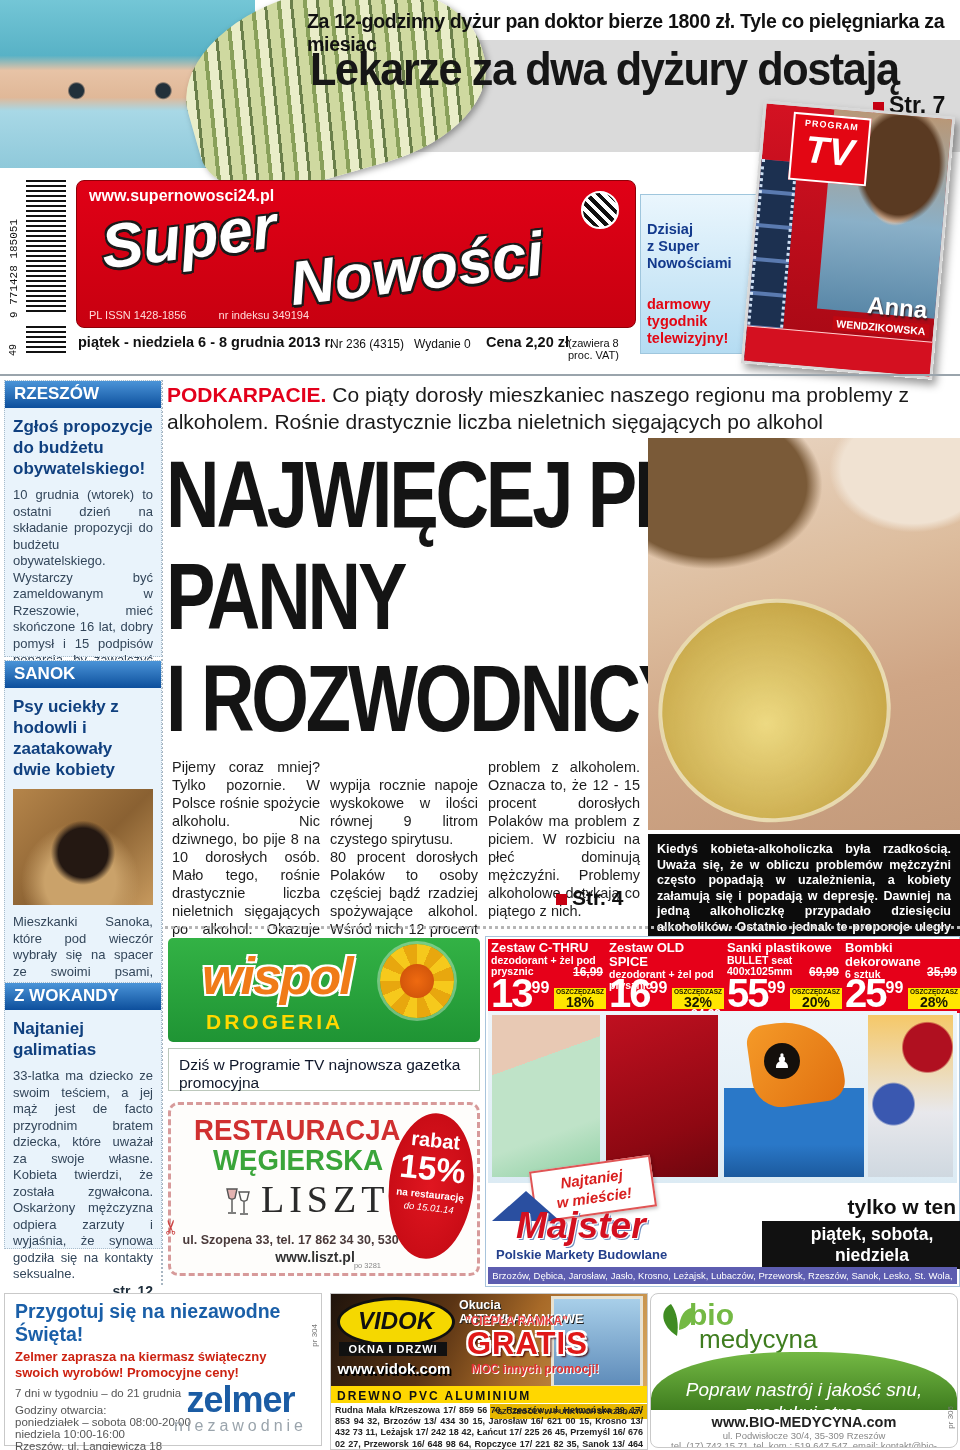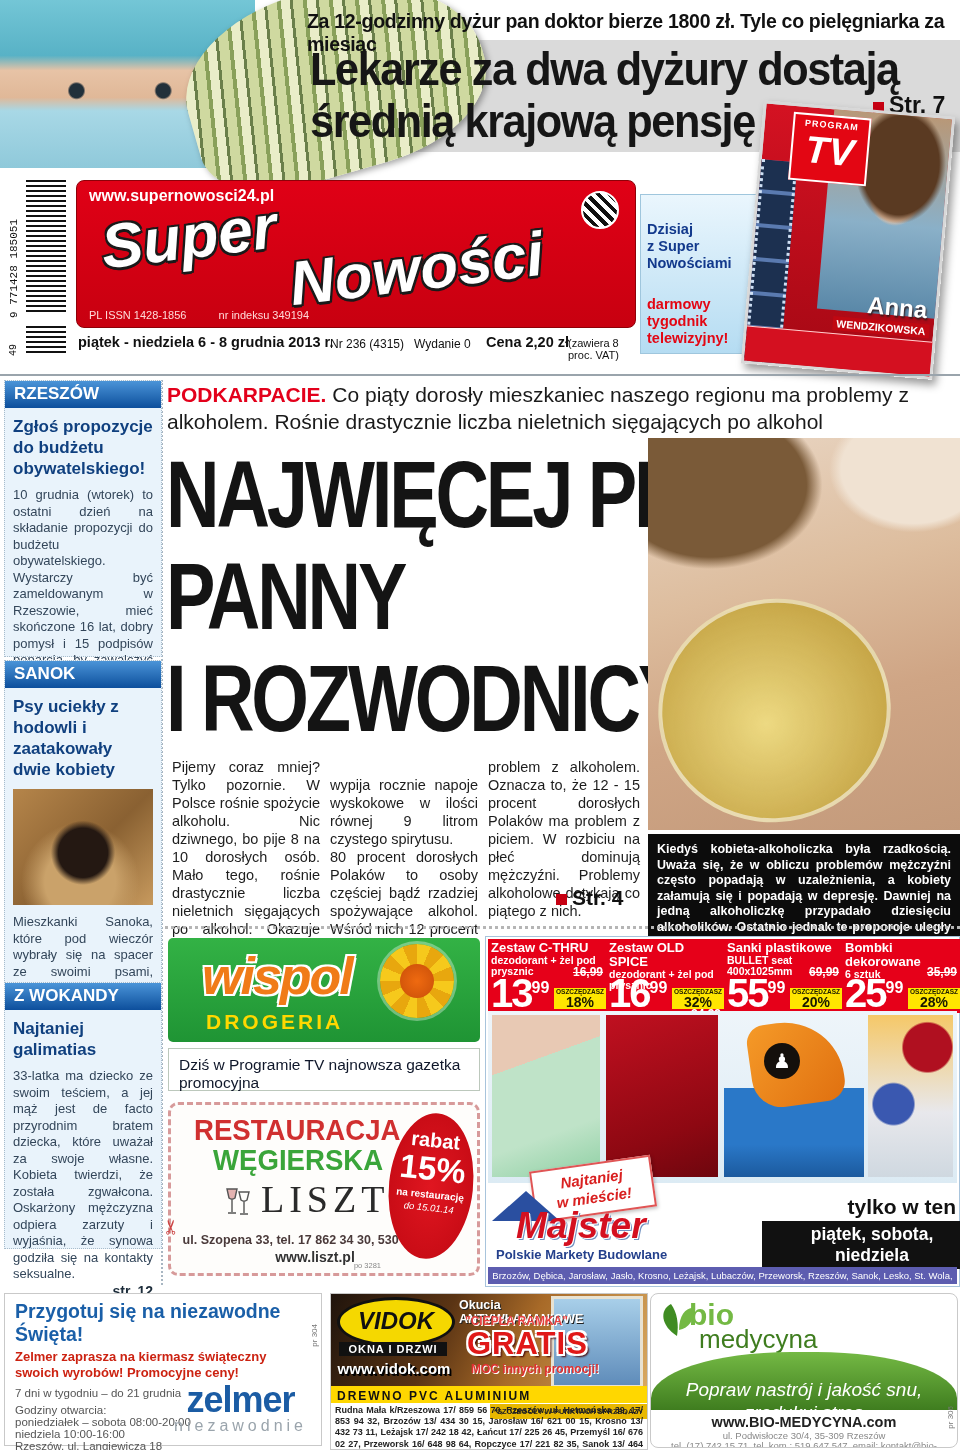--- a/index.html
+++ b/index.html
@@ -84,23 +84,20 @@
 <div id="page">
 
   <div class="abs" style="left:0;top:0;width:960px;height:168px;">
     <div class="abs topgray" style="left:290px;top:40px;width:670px;height:112px;"></div>
     <div class="abs doctor" style="left:0;top:0;width:255px;height:168px;"></div>
     <div class="abs money" style="left:185px;top:-12px;width:300px;height:185px;"></div>
     <div class="abs kicker" style="left:307px;top:10px;width:650px;">Za 12-godzinny dyżur pan doktor bierze 1800 zł. Tyle co pielęgniarka za miesiąc</div>
     <div class="abs" style="left:310px;top:44px;">
       <span class="cond tophead" style="transform:scaleX(0.94);">Lekarze za dwa dyżury dostają</span>
     </div>
-    <div class="abs" style="left:310px;top:96px;">
-      <span class="cond tophead" style="transform:scaleX(0.94);">średnią krajową pensję</span>
-    </div>
     <div class="abs pageref" style="left:873px;top:92px;">
       <span class="red-sq"></span><span>Str. 7</span>
     </div>
   </div>
 
   <div class="abs" style="left:0;top:168px;width:960px;height:210px;">
 
     <div class="abs" style="left:8px;top:10px;width:58px;height:185px;">
       <span class="abs vtext" style="left:0;top:0;height:140px;font-size:11px;font-family:'Liberation Mono',monospace;color:#111;">9 771428 185051</span>
       <div class="abs bars" style="left:18px;top:2px;width:40px;height:132px;"></div>

